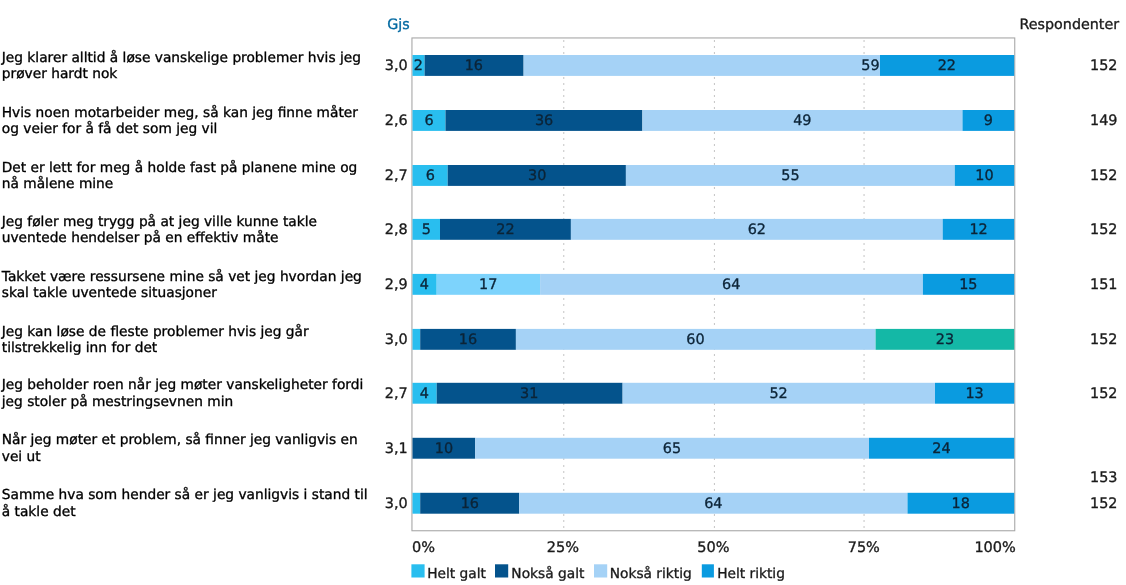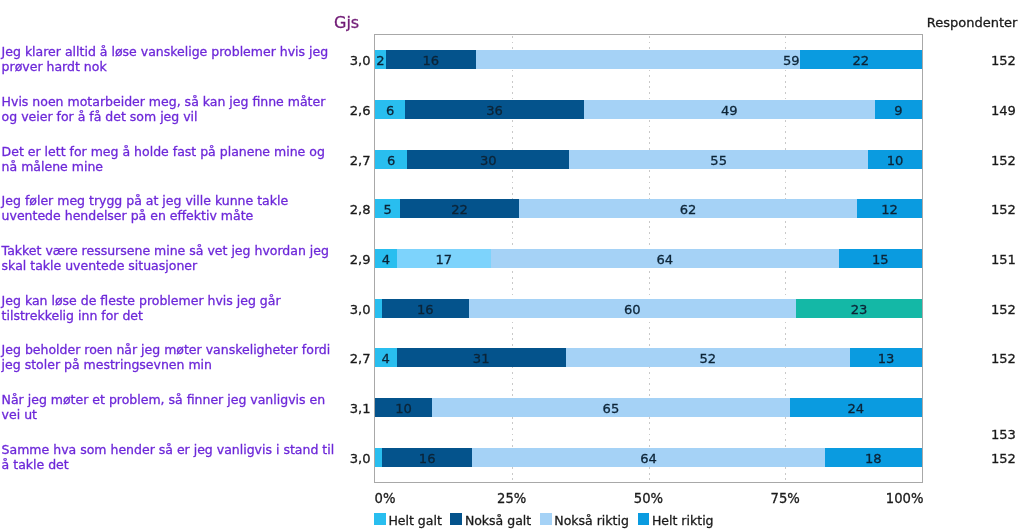--- a/index.html
+++ b/index.html
@@ -16,22 +16,22 @@
     font-family: "DejaVu Sans", sans-serif;
     color: #1a1a1a;
     -webkit-font-smoothing: antialiased;
   }
   #root { position: relative; width: 1024px; height: 532px; }
 
   .abs { position: absolute; }
 
   
   .hdr-gjs {
-    left: 334px; top: 16.3px;
-    font-size: 16px; color: #701a75;
+    left: 352px; top: 16.3px;
+    font-size: 13px; color: #0369a1;
     line-height: 13px;
   }
   .hdr-resp {
     left: 840px; top: 16.3px; width: 177.4px;
     text-align: right;
     font-size: 13px; color: #1a1a1a;
     line-height: 13px;
   }
 
   
@@ -63,21 +63,21 @@
   }
   .seg > span { position: relative; top: 1px; }
 
   
   .stmt {
     position: absolute;
     left: 1.6px;
     width: 336px;
     font-size: 12.5px;
     line-height: 15.1px;
-    color: #6d28d9;
+    color: #000000;
   }
 
   
   .mean {
     position: absolute;
     left: 276px;
     width: 94.6px;
     text-align: right;
     font-size: 13.1px;
     line-height: 13px;

